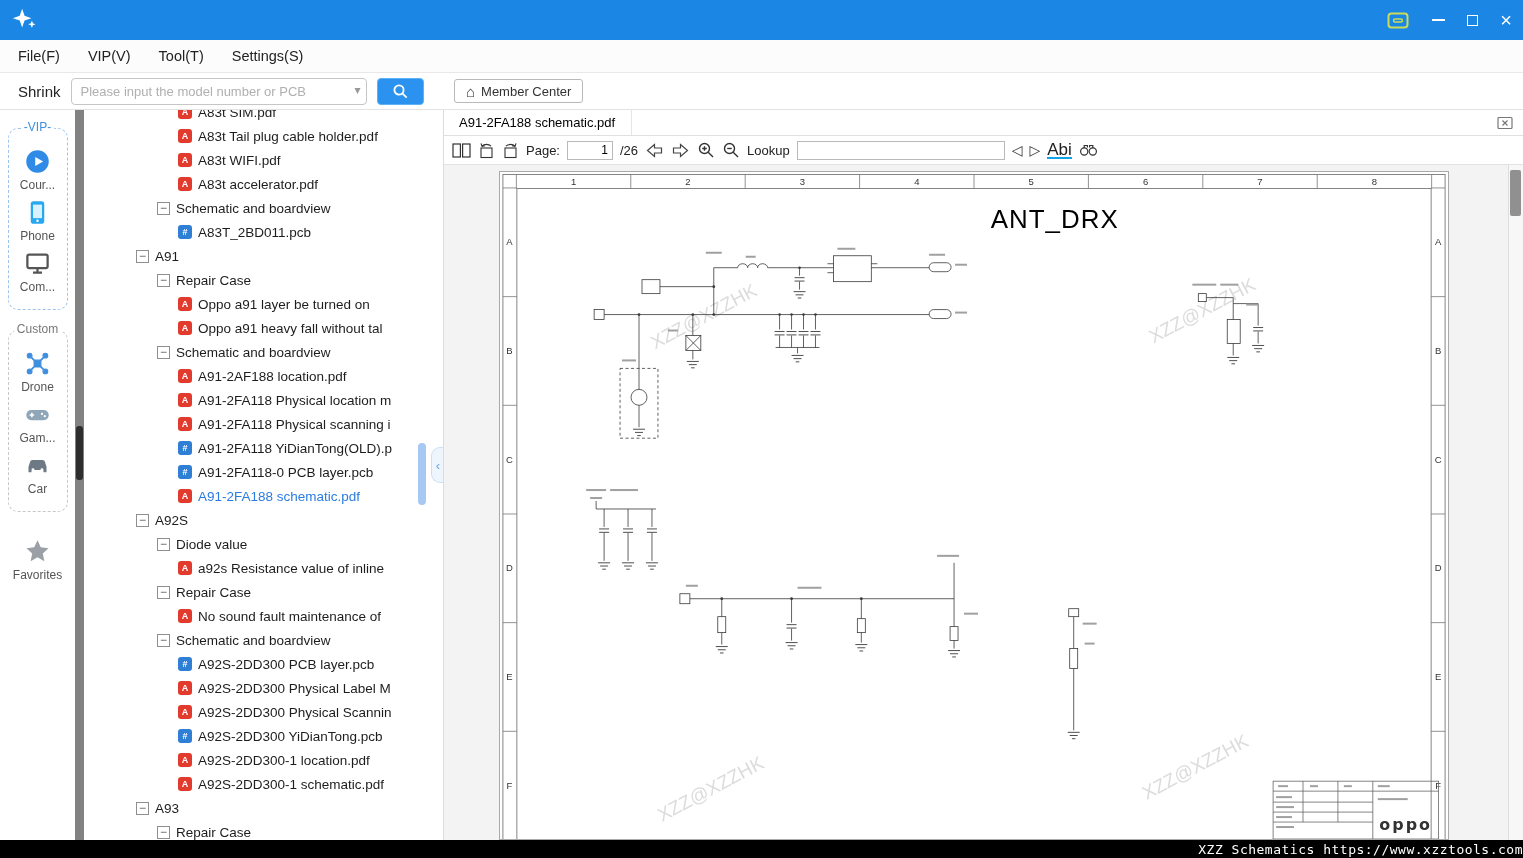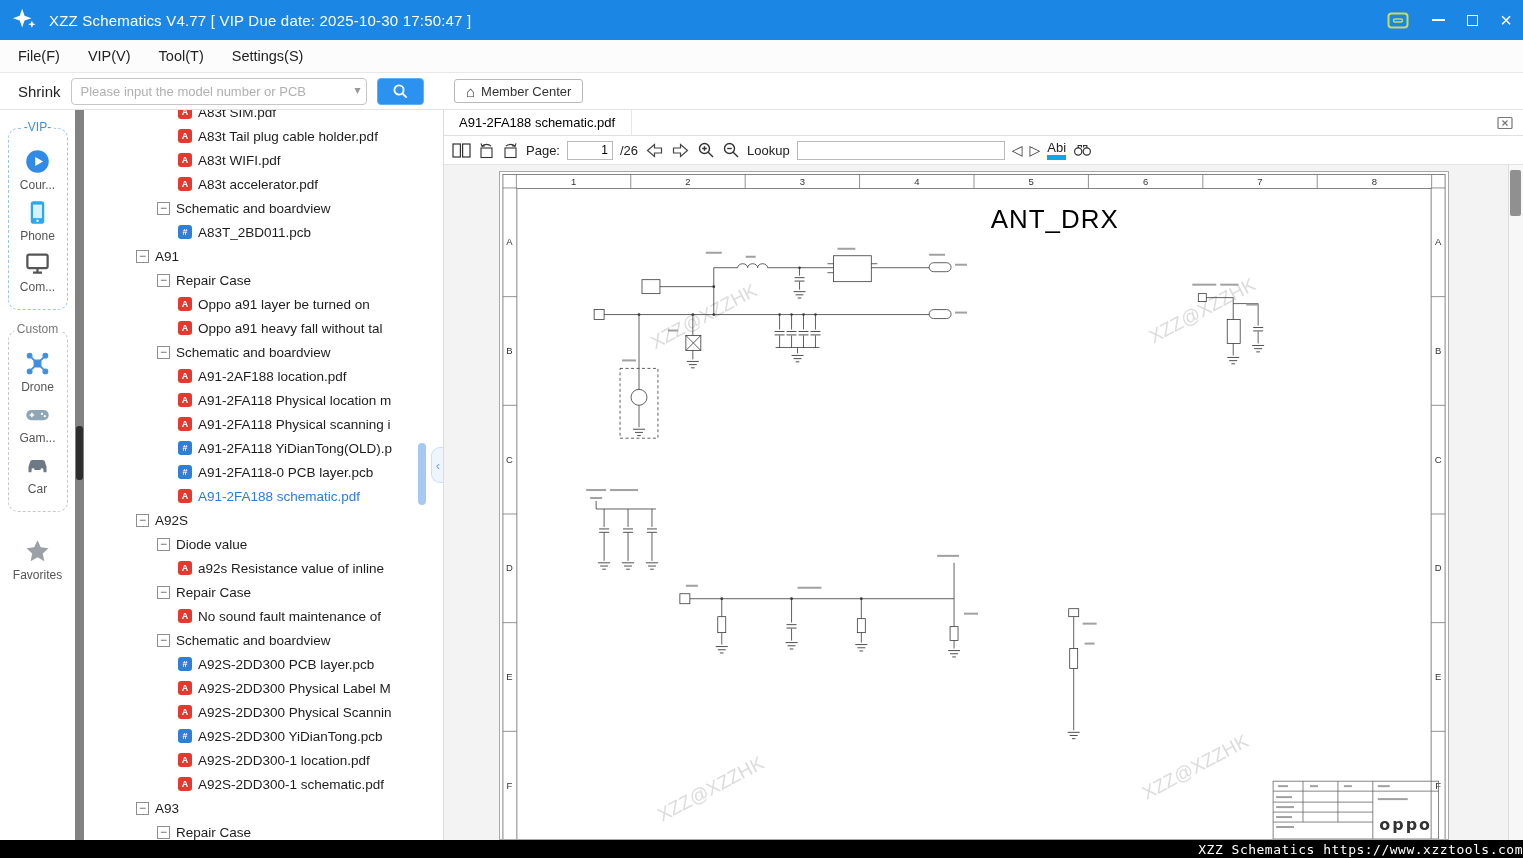--- a/index.html
+++ b/index.html
@@ -72,21 +72,21 @@
   .tab{height:100%;display:flex;align-items:center;padding:0 16px 0 15px;font-size:13px;color:#000;border-right:1px solid #e6e6e6;cursor:pointer}
   .tab-close-all{margin-left:auto;margin-right:10px;width:17px;height:15px;display:flex;align-items:center;justify-content:center;cursor:pointer}
 
   .pdfbar{height:29px;flex:none;border-bottom:1px solid #e2e2e2;display:flex;align-items:center;gap:7px;padding:0 8px;font-size:13px;color:#222;background:#fff}
   .pb-ic{height:20px;display:flex;align-items:center;justify-content:center;cursor:pointer}
   .pb-ic svg{display:block}
   .pb-label{color:#222}
   .pb-page-input{width:46px;height:19px;border:1px solid #b9b9b9;font-size:12px;text-align:right;padding-right:4px;font-family:"Liberation Sans",sans-serif}
   .pb-lookup-input{width:208px;height:19px;border:1px solid #b9b9b9;font-family:"Liberation Sans",sans-serif}
   .tri{font-size:14px;color:#333;cursor:pointer}
-  .pb-abi{font-size:13px;border-bottom:5px solid #0ea5e9;line-height:15px;cursor:pointer}
+  .pb-abi{font-size:17px;border-bottom:2px solid #0ea5e9;line-height:15px;cursor:pointer}
 
   .pdf-area{flex:1;position:relative;overflow:hidden;background:#f3f3f3}
   .pdf-page{position:absolute;left:55px;top:6px;width:950px;height:669px;background:#fff;border:1px solid #a9a9a9}
   .v-scroll{position:absolute;top:0;right:0;bottom:0;width:15px;background:#f7f7f7;border-left:1px solid #ddd}
   .v-thumb{position:absolute;top:5px;right:2px;width:11px;height:46px;background:#909090;border-radius:2px;cursor:pointer}
 
   
   .statusbar{height:18px;flex:none;background:#000;color:#fff;display:flex;align-items:center;justify-content:flex-end;font-family:"DejaVu Sans Mono",monospace;font-size:13px;letter-spacing:.5px}
 </style>
 </head>
@@ -94,21 +94,20 @@
 
 <div class="app">
 
   <div class="titlebar">
     <span class="logo">
       <svg viewBox="0 0 28 28" width="26" height="26">
           <path d="M12 2 L14.6 9.4 L22 12 L14.6 14.6 L12 22 L9.4 14.6 L2 12 L9.4 9.4 Z" fill="#fff"></path>
           <path d="M22.5 14.5 l1.1 2.9 2.9 1.1 -2.9 1.1 -1.1 2.9 -1.1-2.9 -2.9-1.1 2.9-1.1 Z" fill="#fff"></path>
         </svg>
     </span>
-    <span class="title-text">XZZ Schematics V4.77 [ VIP Due date: 2025-10-30 17:50:47 ]</span>
     <span class="tb-spacer"></span>
     <span class="tb-btn">
       <svg width="22" height="17" viewBox="0 0 22 17" fill="none">
           <rect x="1.5" y="1.5" width="19" height="14" rx="3" stroke="#c9dc5a" stroke-width="2"></rect>
           <rect x="6.5" y="7" width="9" height="3" rx="1.5" stroke="#c9dc5a" stroke-width="1.4"></rect>
         </svg>
     </span>
     <span class="gap"></span>
     <span class="tb-btn">
         <span class="minline"></span>

